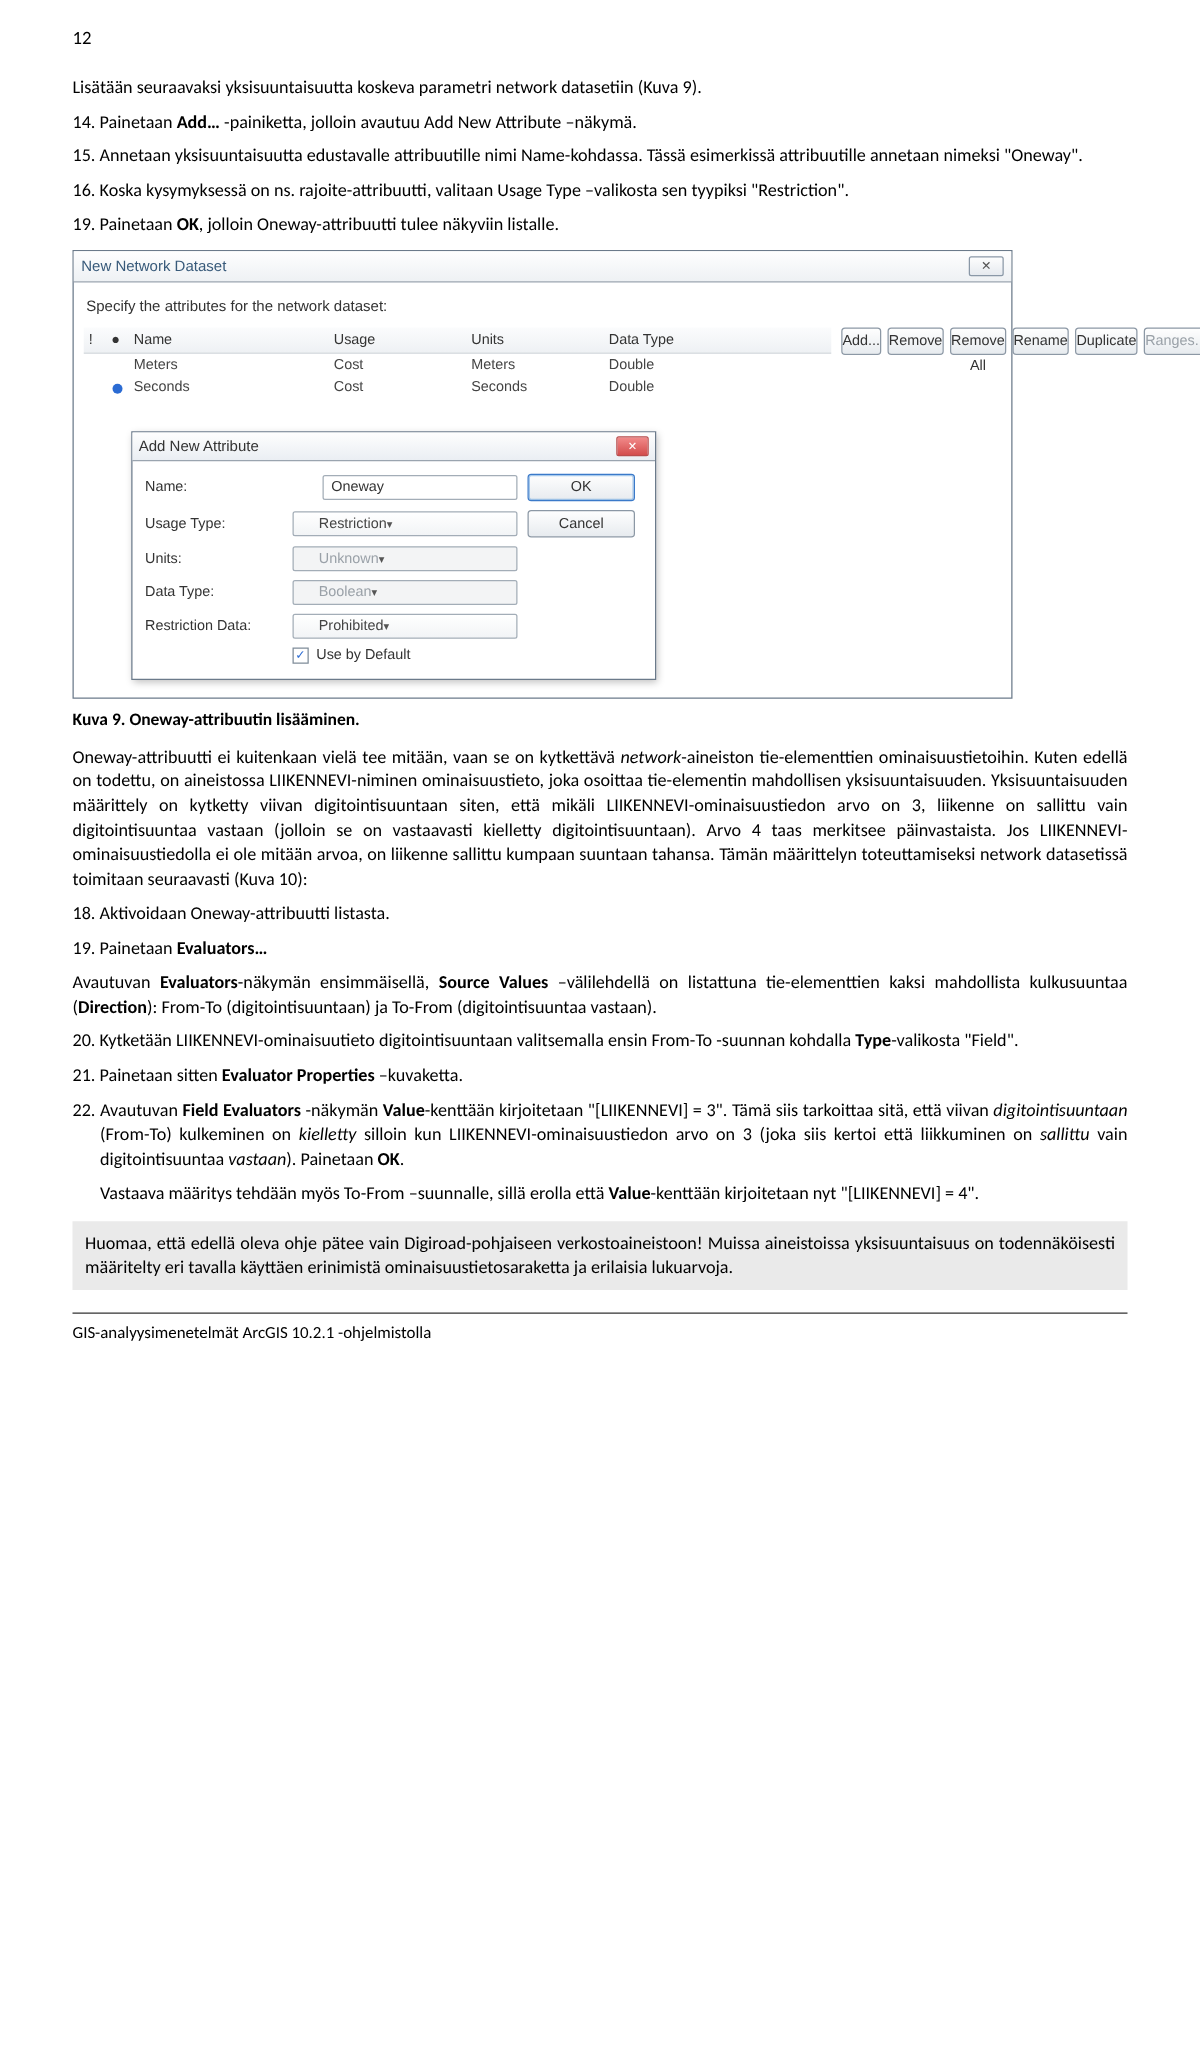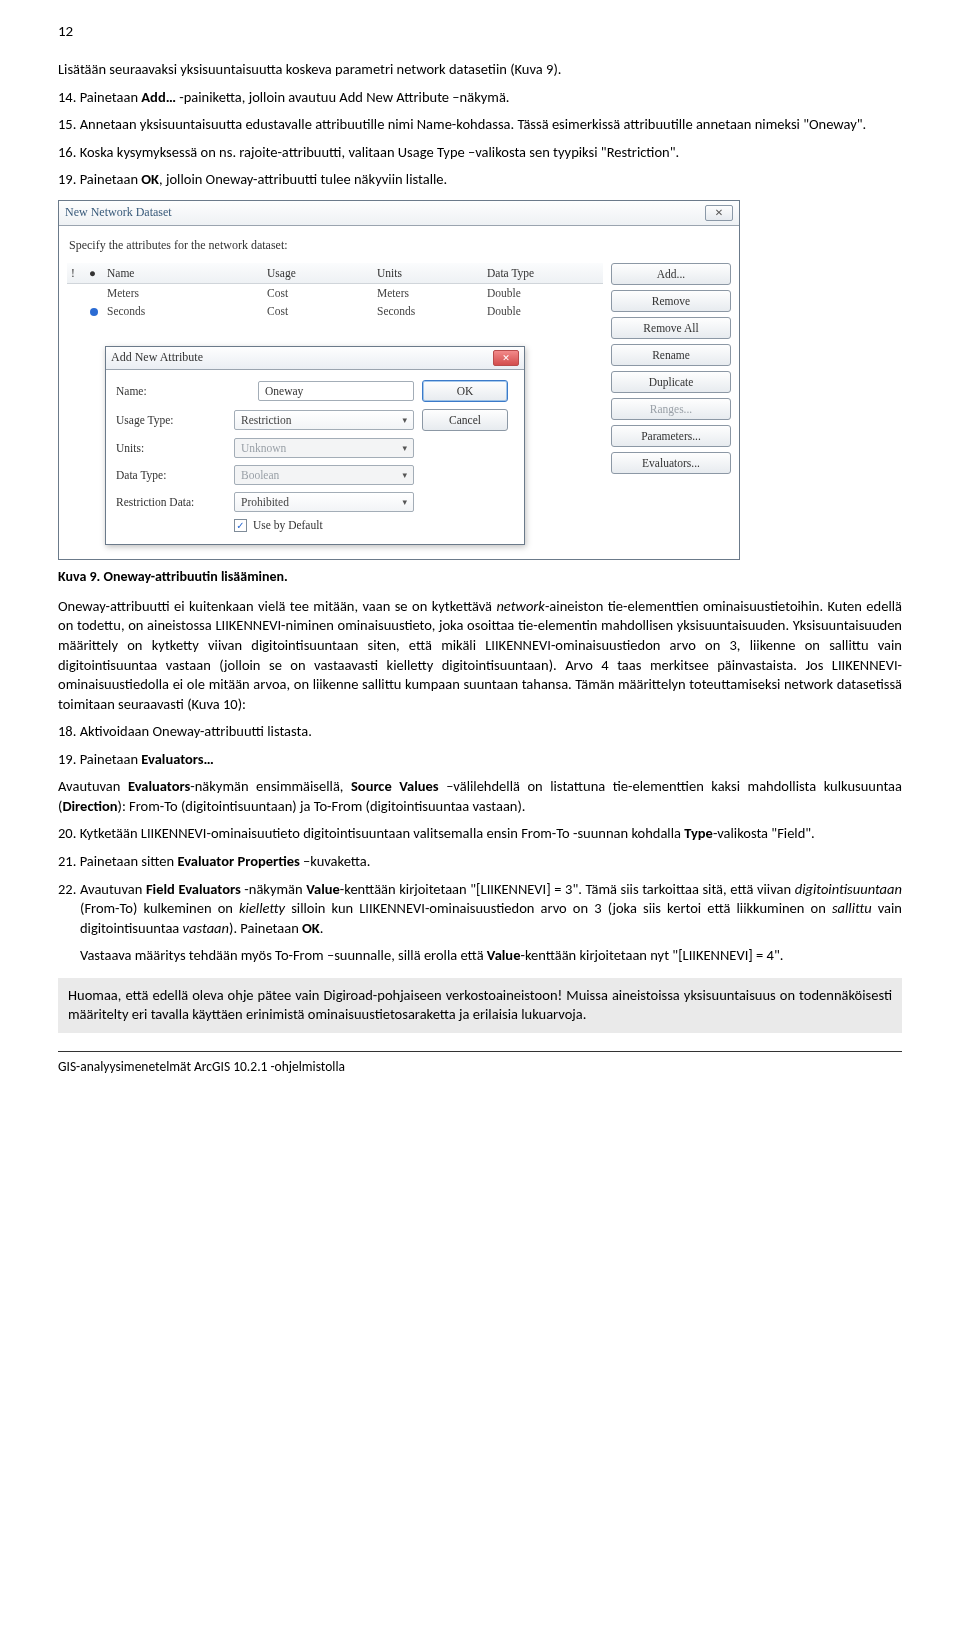--- a/index.html
+++ b/index.html
@@ -50,24 +50,24 @@
     border-top: 1px solid #333;
     margin: 10px 0 4px 0;
   }
   .footer-text {
     font-size: 13.5px;
     padding-top: 2px;
   }
 
   
   .screenshot {
-    width: 682px;
+    width: 752px;
     margin: 10px 0 6px 0;
     background: #fff;
-    font-family: Liberation Serif, serif;
+    font-family: Liberation Sans, sans-serif;
     font-size: 12px;
     color: #333;
   }
   .win-outer {
     border: 1px solid #6b7a8a;
     background: #fff;
   }
   .win-title {
     display: flex;
     justify-content: space-between;
@@ -111,21 +111,20 @@
   }
   .attr-row > div { padding: 1px 4px; color:#444; }
   .bullet {
     width: 8px; height: 8px; border-radius: 50%;
     background: #2b6bd3;
     margin: 3px auto;
   }
   .btn-col {
     width: 128px;
     display: flex;
-    flex-direction: column;
     gap: 5px;
   }
   .w-btn {
     height: 22px;
     border: 1px solid #8c98a5;
     border-radius: 3px;
     background: linear-gradient(#fefefe,#e7ebef);
     font-size: 11.5px;
     text-align: center;
     line-height: 20px;
@@ -175,24 +174,24 @@
     border-radius: 2px;
     padding: 1px 6px;
     font-size: 11.5px;
     background: #fff;
     display:flex;align-items:center;margin-left:24px;
   }
   .dropdown {
     height: 20px;
     border: 1px solid #a3adb7;
     border-radius: 2px;
-    padding: 1px 6px;
+    padding: 1px 20px;
     font-size: 11.5px;
     background: linear-gradient(#fff,#f2f4f6);
-    display:flex;align-items:center;justify-content:space-between;
+    display:flex;align-items:center;justify-content:flex-start;
     color:#444;
   }
   .dropdown.disabled { color:#9aa1a8; background:#f3f4f5;}
   .chev { font-size:9px; color:#555; }
   .m-btn {
     height: 22px;
     border: 1px solid #8c98a5;
     border-radius: 3px;
     background: linear-gradient(#fefefe,#e7ebef);
     font-size: 11.5px;

